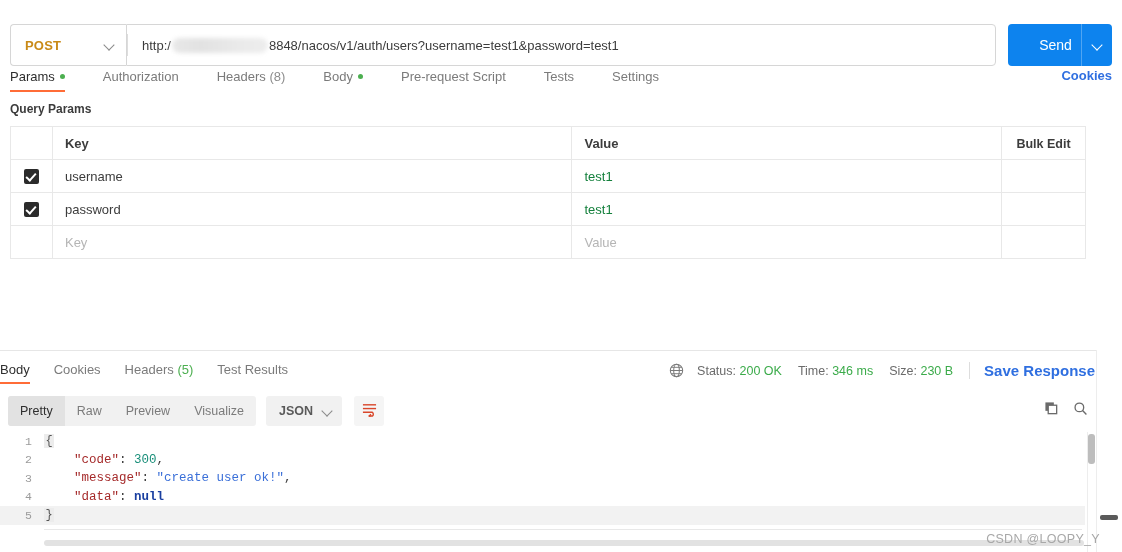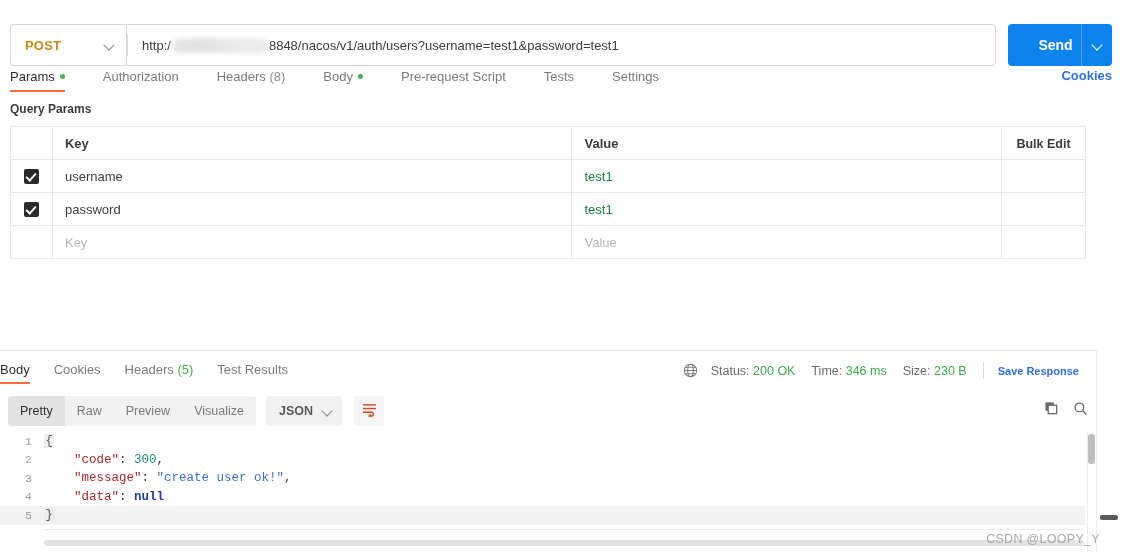--- a/index.html
+++ b/index.html
@@ -65,21 +65,21 @@
     margin: 0 1px;
   }
   .send-wrap {
     margin-left: 12px;
     width: 104px; height: 42px;
     background: #0d83ee; border-radius: 4px;
     display: flex; align-items: center;
     color: #fff;
   }
   .send-label {
-    flex: 1; text-align: center; font-weight: bold; font-size: 14px; padding-left:22px;
+    flex: 1; text-align: center; font-weight: normal; font-size: 14px; padding-left:22px;
   }
   .send-sep { width: 1px; height: 42px; background: rgba(255,255,255,.28); }
   .send-caret { width: 30px; display: flex; align-items: center; justify-content: center; }
 
   
   .req-tabs {
     position: absolute; left: 10px; top: 66px; width: 1102px; height: 28px;
     display: flex; align-items: center; gap: 12px;
   }
   .tab {
@@ -160,21 +160,21 @@
 
   .status-area {
     position:absolute; right: 10px; top: 362px;
     display:flex; align-items:center; gap: 0px;
     font-size:12.5px; color:#6b6b6b; white-space:nowrap;
   }
   .globe { width:15px; height:15px; margin-right:13px; }
   .stat-item { margin-right: 16px; }
   .stat-item .val { color:#3bab4a; }
   .vline { width:1px; height:17px; background:#ddd; margin:0 14px 0 0; }
-  .save-resp { color:#2f6fe0; font-weight:bold; font-size:11px; cursor:pointer; margin-right:24px; }
+  .save-resp { color:#2f6fe0; font-weight:bold; font-size:15px; cursor:pointer; margin-right:8px; }
 
   
   .resp-toolbar {
     position:absolute; left:8px; top:396px; height:30px;
     display:flex; align-items:center;
   }
   .seg {
     display:flex; align-items:center; height:30px;
     background:#f1f1f1; border-radius:3px; overflow:hidden;
   }

